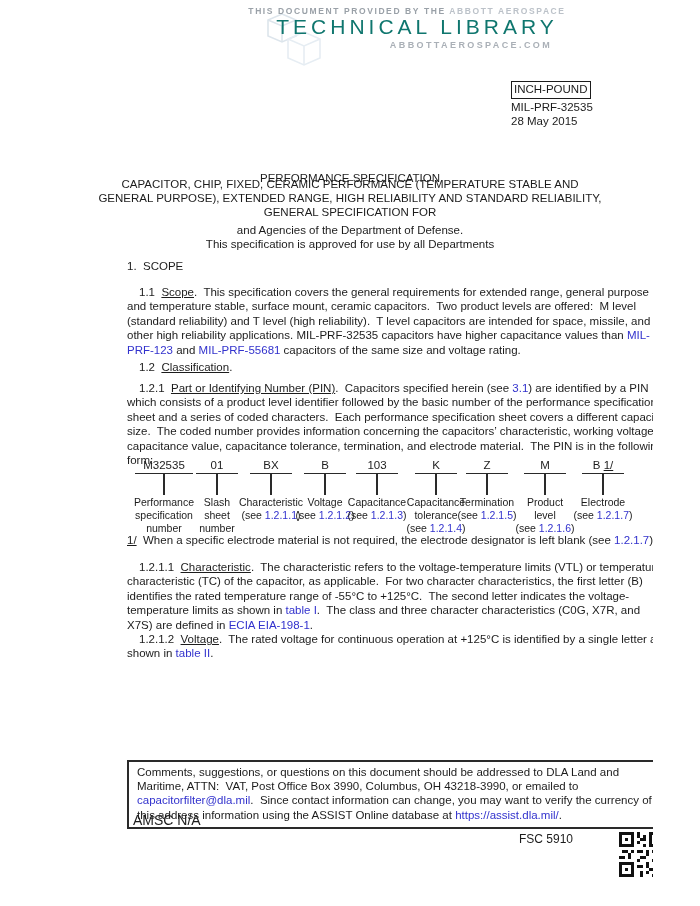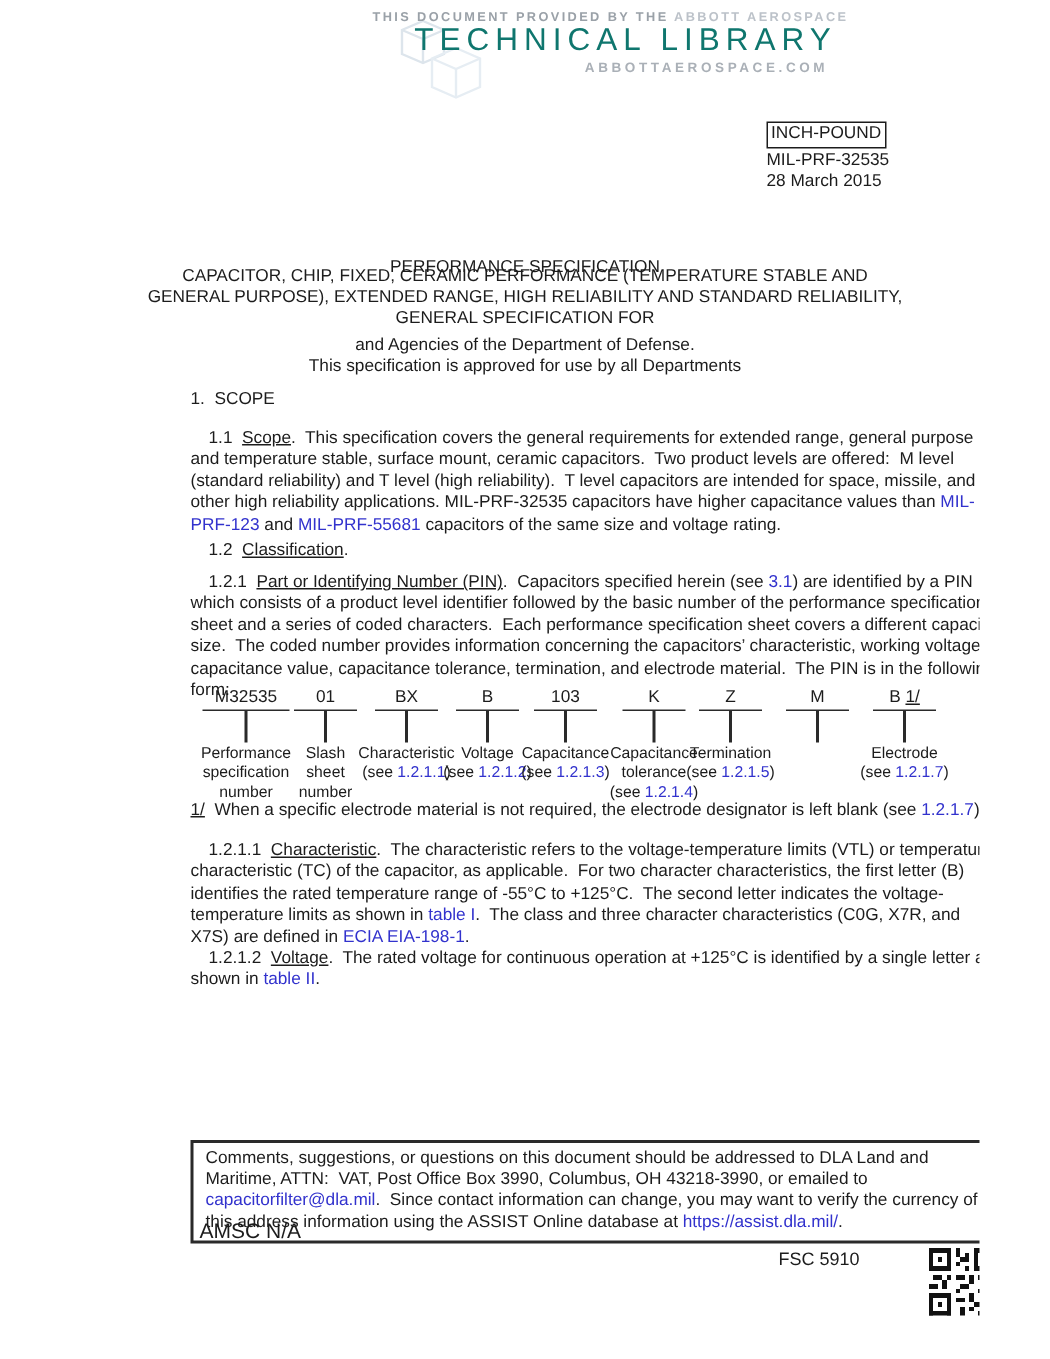--- a/index.html
+++ b/index.html
@@ -69,21 +69,21 @@
       <path d="M23 29 L39 36 L55 29 M39 36 L39 55"></path>
     </g>
   </svg>
   <div class="mast-line1"><span>THIS DOCUMENT PROVIDED BY THE </span><span class="lighter">ABBOTT AEROSPACE</span></div>
   <div class="mast-line2">TECHNICAL LIBRARY</div>
   <div class="mast-line3">ABBOTTAEROSPACE.COM</div>
 
   <div class="docid">
     <span class="stamp">INCH-POUND</span>
     <div>MIL-PRF-32535</div>
-    <div>28 March 2015</div>
+    <div>28 May 2015</div>
   </div>
 
   <div class="center-block spec-type">PERFORMANCE SPECIFICATION</div>
   <div class="center-block doc-title">
     <div>CAPACITOR, CHIP, FIXED, CERAMIC PERFORMANCE (TEMPERATURE STABLE AND</div>
     <div>GENERAL PURPOSE), EXTENDED RANGE, HIGH RELIABILITY AND STANDARD RELIABILITY,</div>
     <div>GENERAL SPECIFICATION FOR</div>
   </div>
   <div class="center-block approval">
     <div>and Agencies of the Department of Defense.</div>
@@ -135,20 +135,21 @@
     <div class="pin-col" style="left:440px">
       <div class="pin-code">Z</div>
       <div class="pin-rule"></div>
       <div class="pin-stem"></div>
       <div class="pin-label"><span>Termination</span><br><span>(see </span><span class="seg-link">1.2.1.5</span><span>)</span></div>
     </div>
     <div class="pin-col" style="left:498px">
       <div class="pin-code">M</div>
       <div class="pin-rule"></div>
       <div class="pin-stem"></div>
+      <div class="pin-label"><span>Product</span><br><span>level</span><br><span>(see </span><span class="seg-link">1.2.1.6</span><span>)</span></div>
     </div>
     <div class="pin-col" style="left:556px">
       <div class="pin-code"><span>B </span><span class="seg-u">1/</span></div>
       <div class="pin-rule"></div>
       <div class="pin-stem"></div>
       <div class="pin-label"><span>Electrode</span><br><span>(see </span><span class="seg-link">1.2.1.7</span><span>)</span></div>
     </div>
   </div>
 
   <div class="body-text no-indent footnote"><span class="seg-u">1/</span><span>  When a specific electrode material is not required, the electrode designator is left blank (see </span><span class="seg-link">1.2.1.7</span><span>).</span></div>

